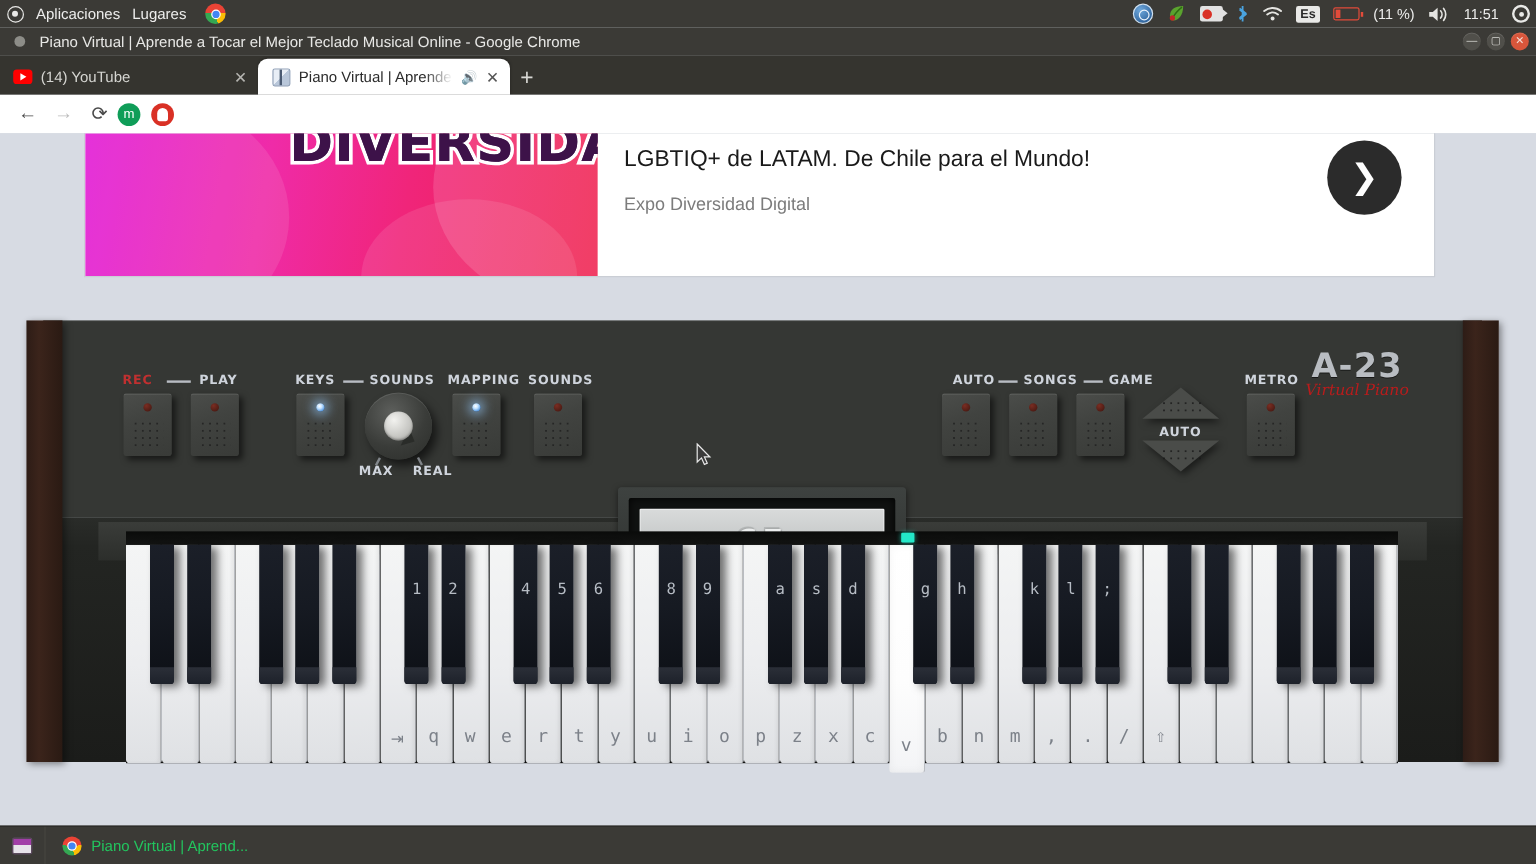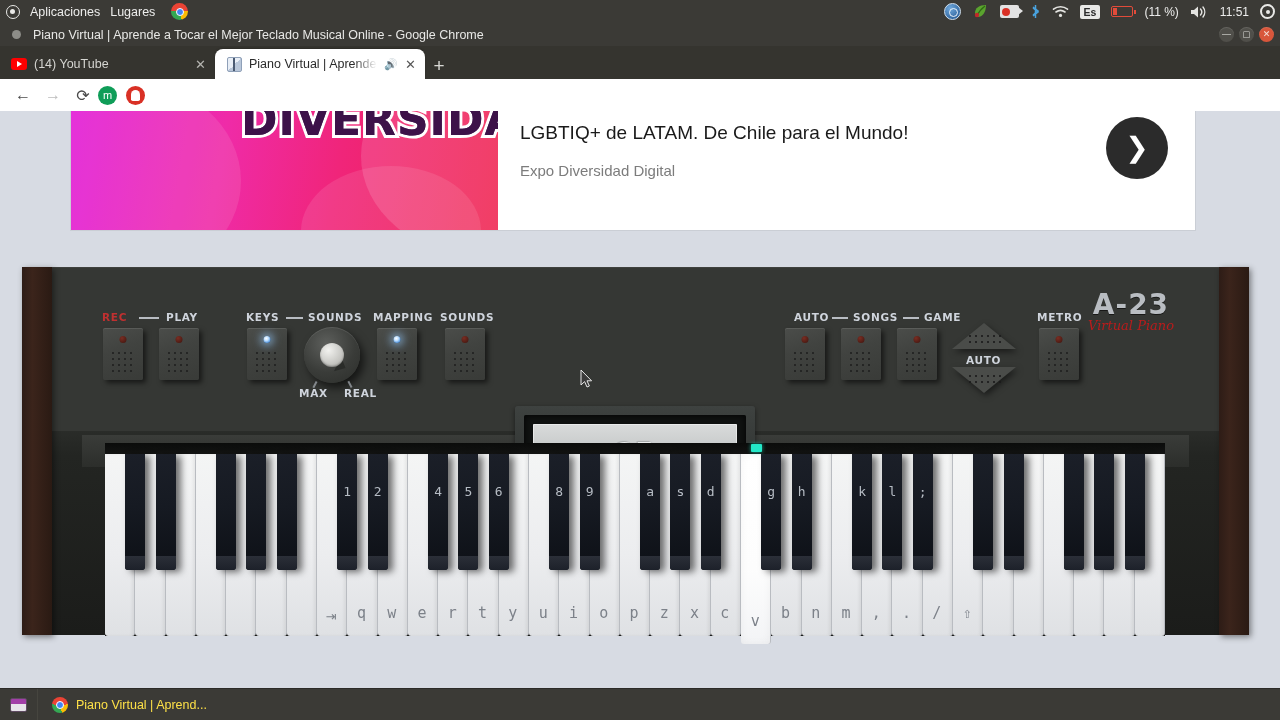--- a/index.html
+++ b/index.html
@@ -397,21 +397,21 @@
     width:38px;height:32px;display:flex;align-items:center;justify-content:center;
     border-right:1px solid #46453f;
   }
   .tb-show-ic{
     width:17px;height:14px;border-radius:2px;
     background:linear-gradient(180deg,#a23ea8 0 5px, #e7e3ea 5px 100%);
     border:1px solid #5d4a60;
   }
   #taskbar .task-item{
     display:flex;align-items:center;gap:8px;height:24px;margin-left:10px;padding:0 10px 0 4px;
-    color:#fde047;font-size:12.5px;border-radius:2px;
+    color:#22c55e;font-size:12.5px;border-radius:2px;
   }
   .task-fav{width:16px;height:16px;flex:none;border-radius:50%;
     background: conic-gradient(from -35deg, #ea4335 0deg 120deg, #fbbc05 120deg 200deg, #34a853 200deg 310deg, #ea4335 310deg 360deg);
     position:relative;}
   .task-fav::after{content:"";position:absolute;left:4px;top:4px;width:8px;height:8px;border-radius:50%;
                    background:#4285f4;border:1.5px solid #fff;box-sizing:border-box;}
 
   
   #cursor{position:absolute;left:580px;top:258px;width:13px;height:19px;z-index:40;}
 </style>

